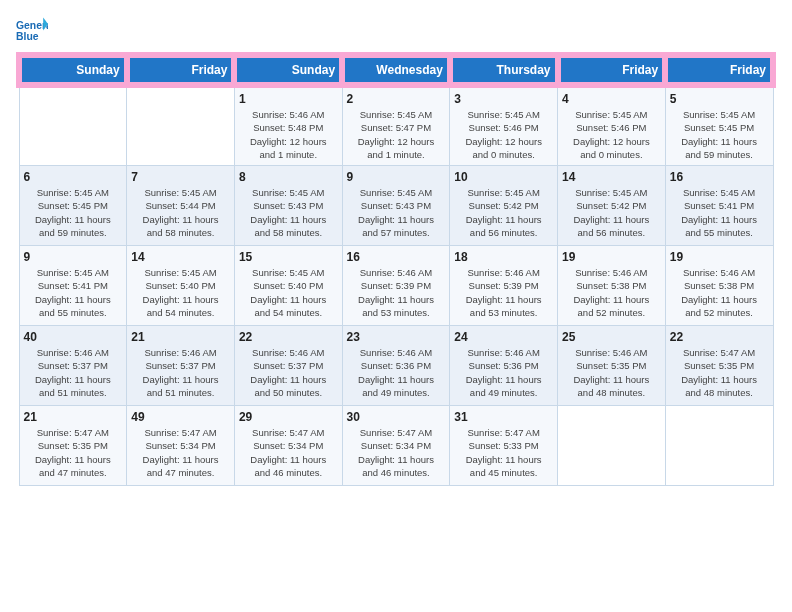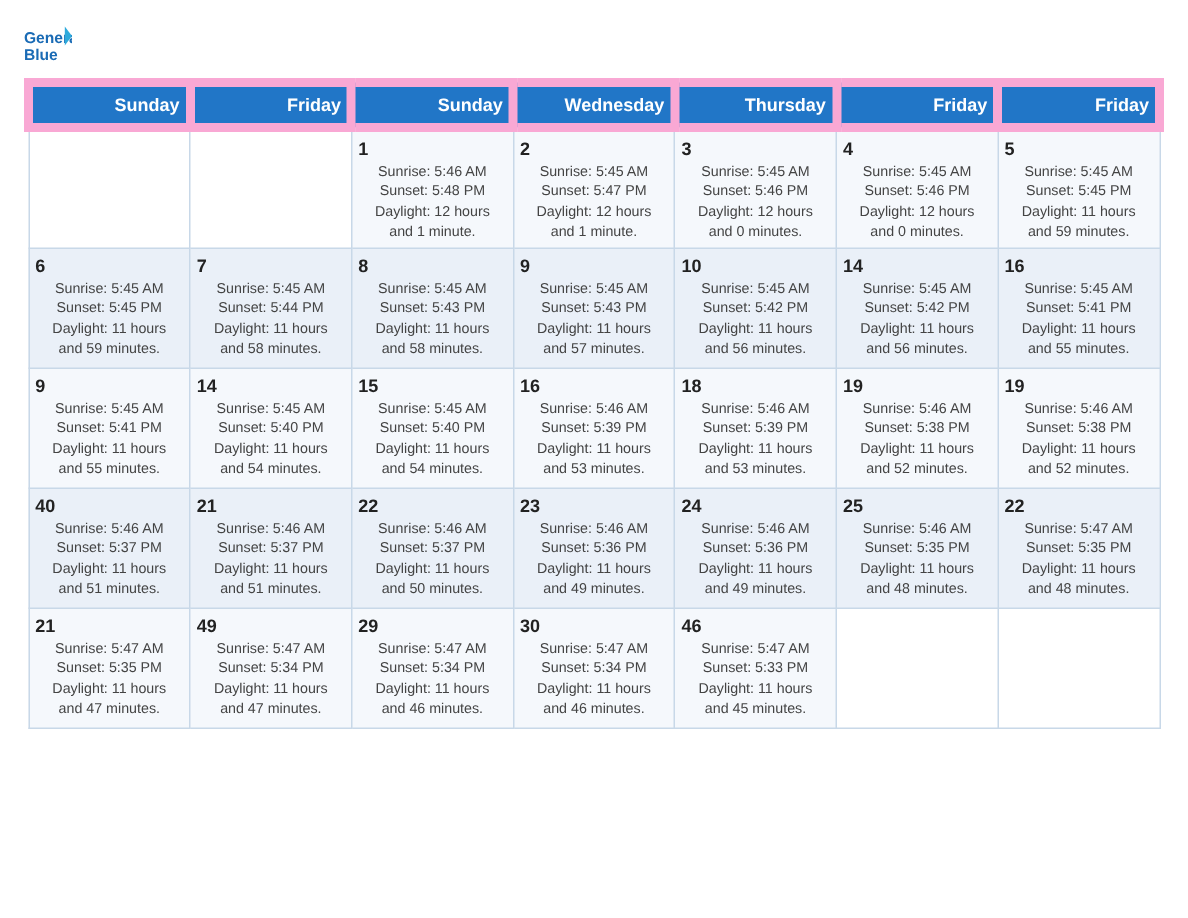--- a/index.html
+++ b/index.html
@@ -326,21 +326,21 @@
 and 46 minutes.</div>
         </td>
         <td>
           <span class="day-num">30</span>
           <div class="day-detail" style="white-space: pre-line;">Sunrise: 5:47 AM
 Sunset: 5:34 PM
 Daylight: 11 hours
 and 46 minutes.</div>
         </td>
         <td>
-          <span class="day-num">46</span>
+          <span class="day-num">31</span>
           <div class="day-detail" style="white-space: pre-line;">Sunrise: 5:47 AM
 Sunset: 5:33 PM
 Daylight: 11 hours
 and 45 minutes.</div>
         </td>
         <td class="empty-cell"></td>
         <td class="empty-cell"></td>
       </tr>
     </tbody>
 </table>

